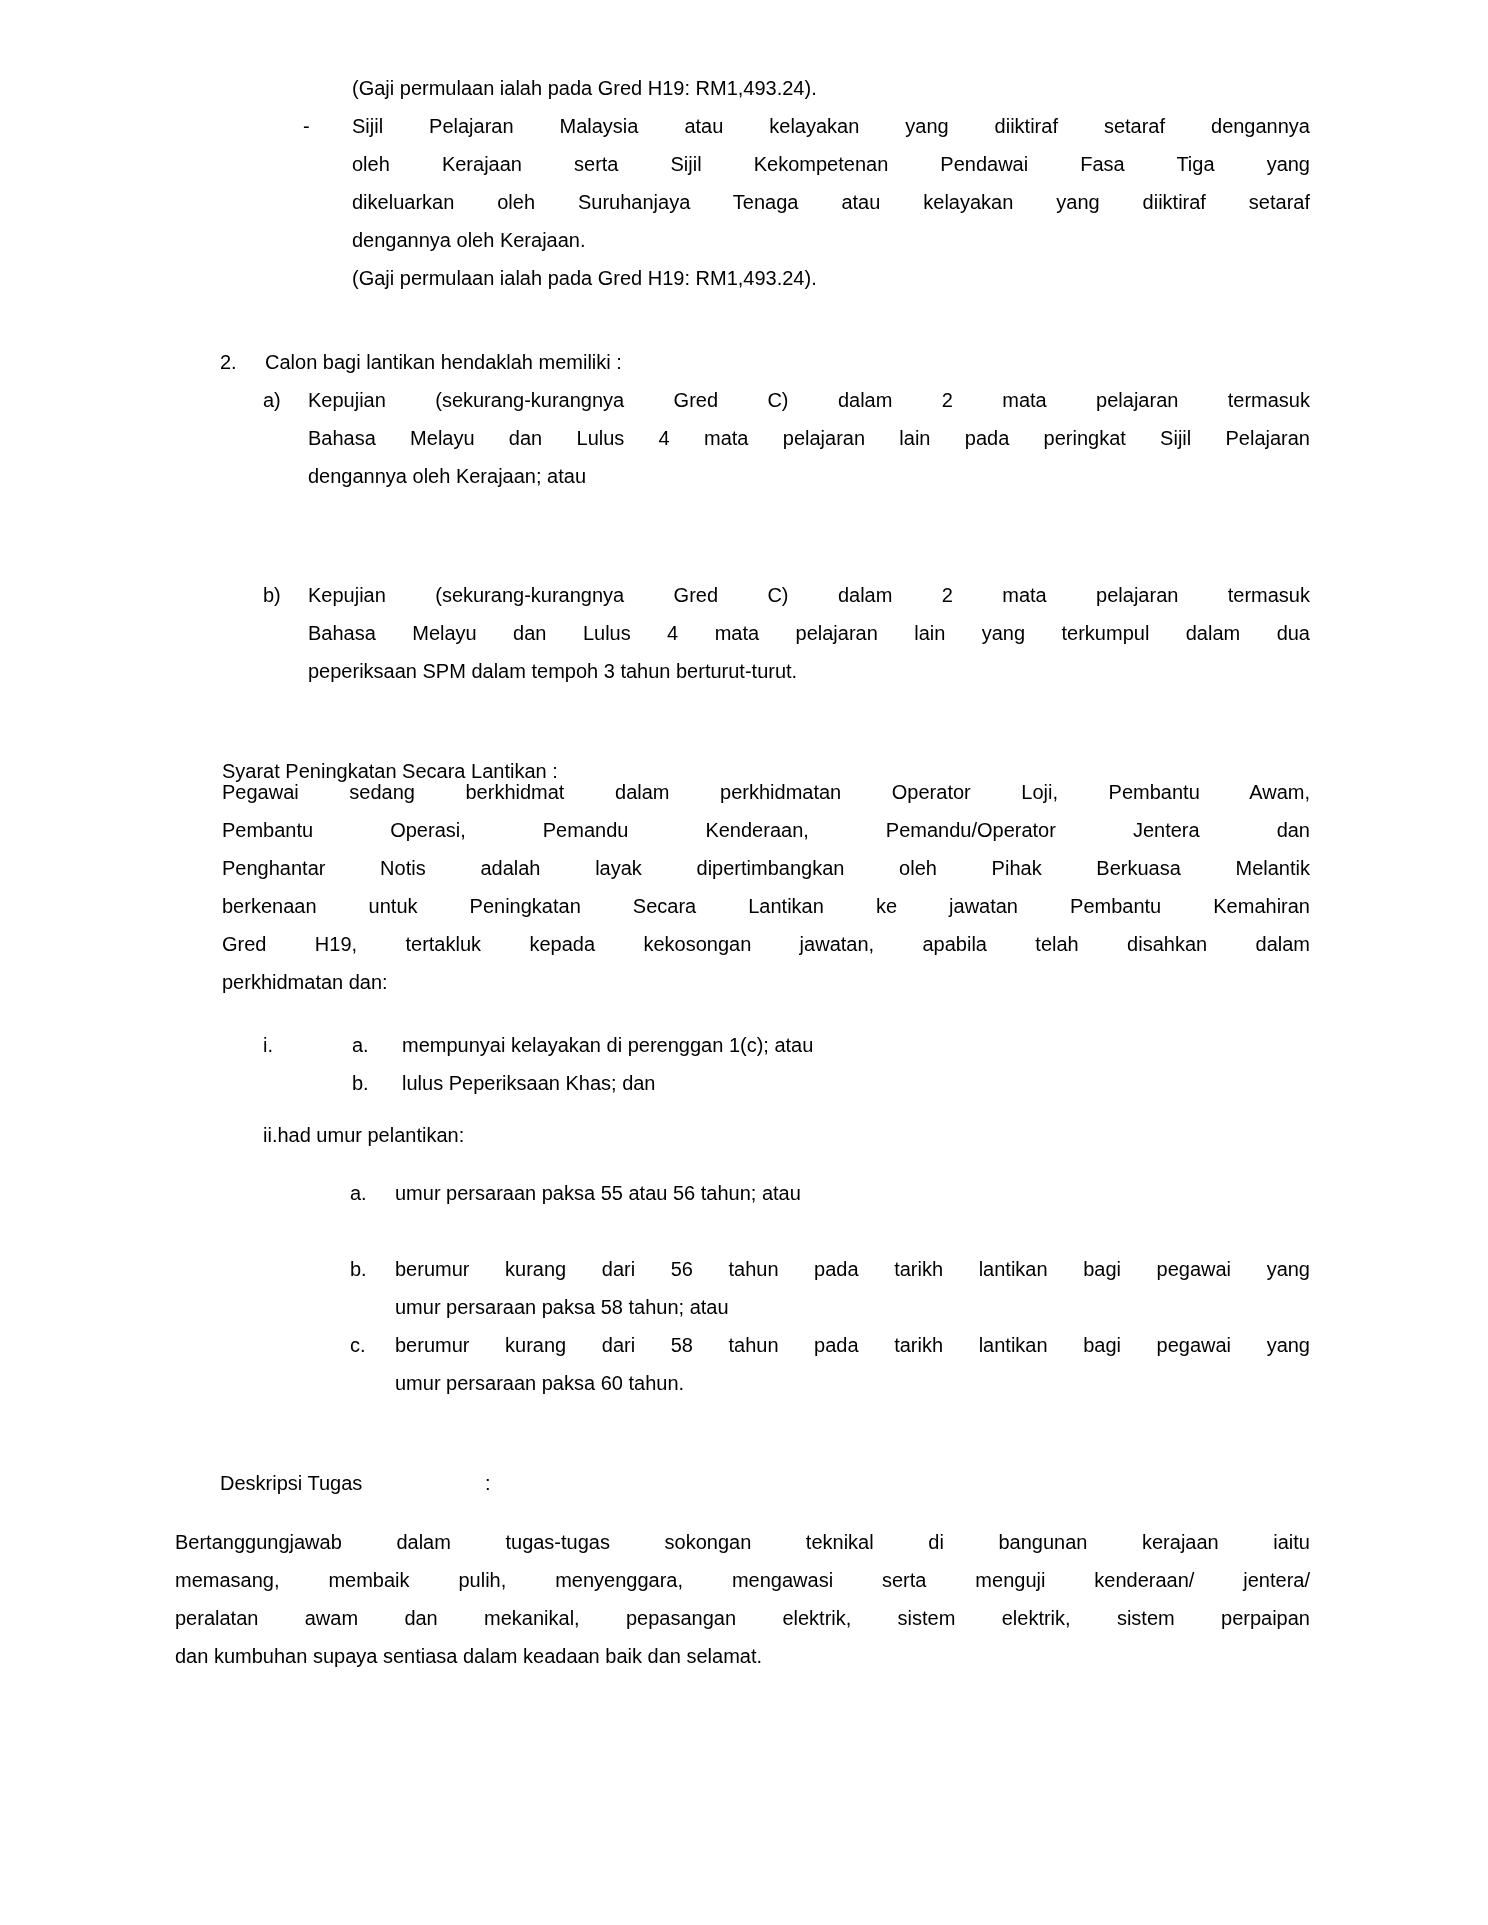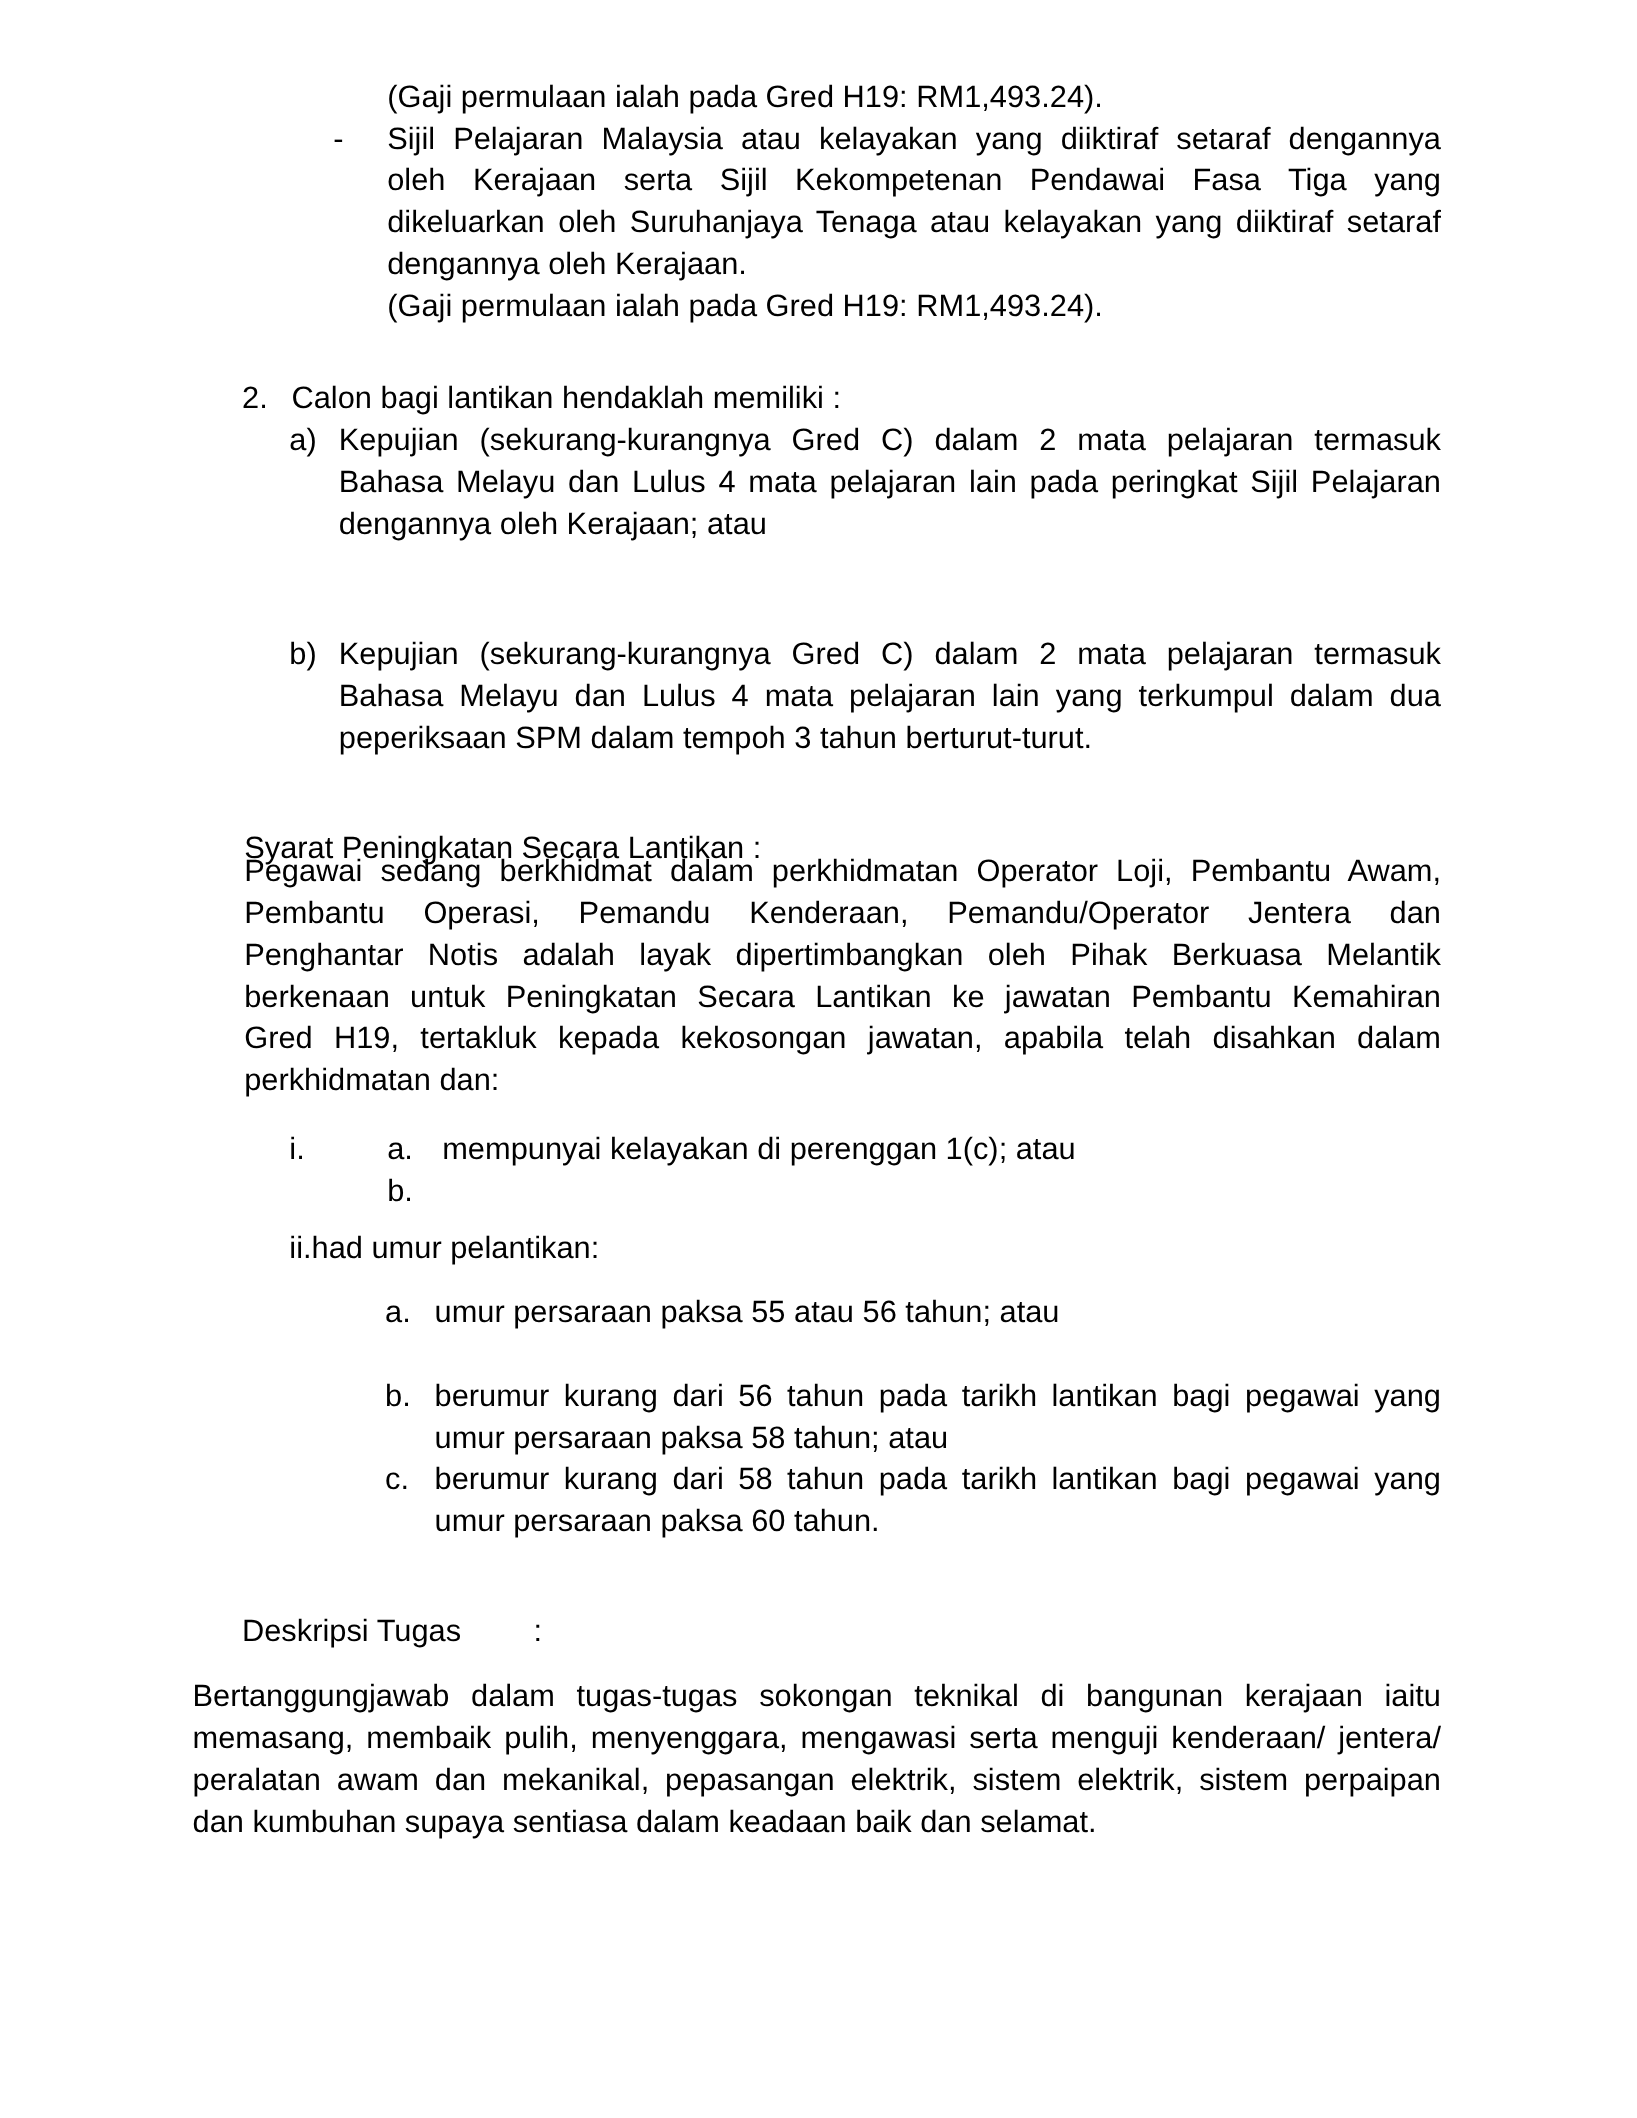--- a/index.html
+++ b/index.html
@@ -1,17 +1,17 @@
 <!DOCTYPE html>
 <html><head>
 <meta charset="utf-8">
 <style>
   html,body{margin:0;padding:0;background:#ffffff;}
   .page{position:relative;width:1488px;height:1925px;background:#ffffff;
-        font-family:"Liberation Sans",sans-serif;font-size:28px;line-height:38px;
+        font-family:"Liberation Sans",sans-serif;font-size:20px;line-height:38px;
         color:#000000;overflow:hidden;}
   .blk{position:absolute;}
   .marker{position:absolute;left:0;top:0;white-space:nowrap;}
   .lines .ln{text-align:justify;text-align-last:justify;height:38px;overflow:hidden;}
   .lines .ln.last{text-align-last:left;}
   .plain{white-space:nowrap;}
   .subline{height:38px;overflow:hidden;white-space:nowrap;}
 </style>
 </head>
 <body>
@@ -66,20 +66,21 @@
         <div class="ln">Gred H19, tertakluk kepada kekosongan jawatan, apabila telah disahkan dalam</div>
         <div class="ln last">perkhidmatan dan:</div>
       </div>
   </div>
 
   <div class="blk" style="left:263px;top:1026px;width:1047px;">
     <span class="marker" style="left:0;top:0;">i.</span>
     <span class="marker" style="left:89px;top:0;">a.</span>
     <span class="marker" style="left:89px;top:38px;">b.</span>
     <div class="subline" style="padding-left:139px;">mempunyai kelayakan di perenggan 1(c); atau</div>
+    <div class="subline" style="padding-left:139px;">lulus Peperiksaan Khas; dan</div>
   </div>
 
   <div class="blk plain" style="left:263px;top:1116px;">ii.had umur pelantikan:</div>
 
   <div class="blk" style="left:350px;top:1174px;width:960px;">
     <span class="marker">a.</span>
     <div class="lines" style="padding-left:45px;">
         <div class="ln last">umur persaraan paksa 55 atau 56 tahun; atau</div>
       </div>
   </div>

